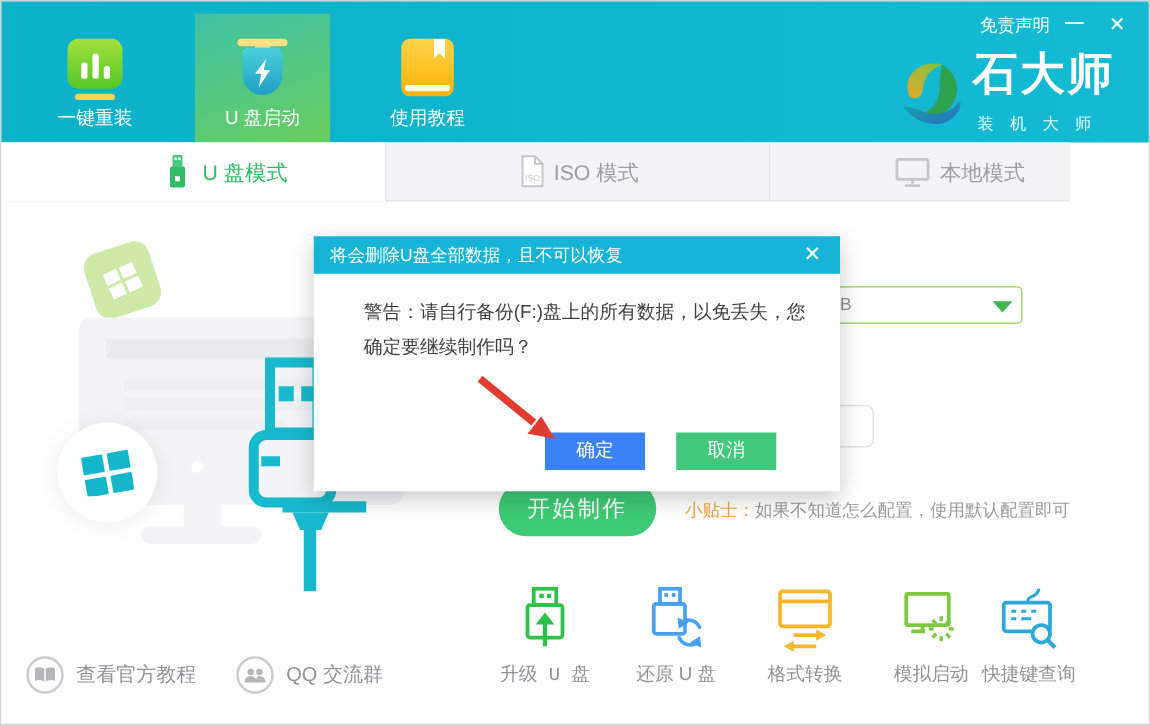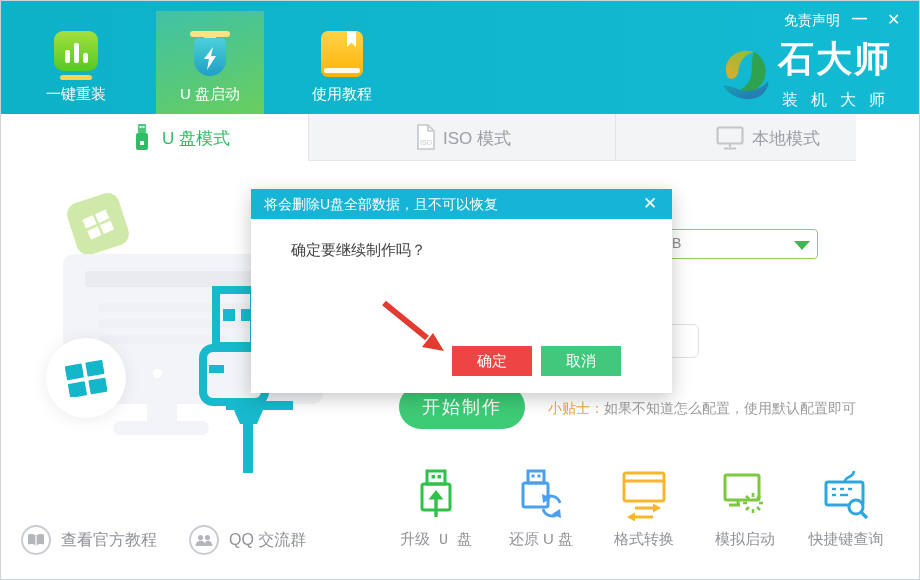--- a/index.html
+++ b/index.html
@@ -36,21 +36,21 @@
                       border-radius:5px 5px 16px 16px; }
   .icon-book { width:42px; height:46px; border-radius:7px;
                background:linear-gradient(180deg,#ffd24a,#ffb304); position:relative; }
   .icon-book .pages { position:absolute; left:3px; bottom:4px; width:36px; height:5px;
                background:#fff; opacity:.92; border-radius:2px; }
   .icon-book .mark { position:absolute; right:7px; top:0; width:9px; height:16px; background:#fff;
                clip-path:polygon(0 0,100% 0,100% 100%,50% 72%,0 100%); }
   .win-text { position:absolute; color:#fff; cursor:pointer; }
   .brand-name { position:absolute; left:777px; top:34px; color:#fff; font-size:36px;
                 font-weight:bold; letter-spacing:2px; }
-  .brand-sub  { position:absolute; left:781px; top:89px; color:#eafcff; font-size:16px;
+  .brand-sub  { position:absolute; left:781px; top:89px; color:#eafcff; font-size:13px;
                 letter-spacing:13px; white-space:nowrap; }
   
   .modebar { position:absolute; left:0; top:113px; width:855px; height:47px;
              background:#f3f4f6; border-bottom:1px solid #e2e4e7; }
   .mode-tab { position:absolute; top:0; height:47px; cursor:pointer; }
   .mode-tab.selected { background:#fff; height:47px; }
   .mode-tab .mlabel { position:absolute; top:13px; font-size:17px; color:#9aa0a6; }
   .mode-tab.selected .mlabel { color:#2fbd65; }
   .vsep { position:absolute; top:0; width:1px; height:46px; background:#e2e4e7; }
   
@@ -91,21 +91,21 @@
             background:#fff; box-shadow:0 5px 18px rgba(0,0,0,.22); z-index:10;padding-left:36px; }
   .dlg-title { position:absolute; left:0; top:0; width:100%; height:30px; background:#16b4d6; }
   .dlg-title .ttext { position:absolute; left:13px; top:0; line-height:30px;
                       color:#fff; font-size:14px; }
   .dlg-close { position:absolute; right:8px; top:0; width:28px; height:30px; color:#fff;
                font-size:17px; text-align:center; line-height:30px; cursor:pointer; }
   .dlg-msg { position:absolute; left:40px; top:47px; width:370px; font-size:15px;
              color:#3f3f3f; line-height:28px; }
   .dlg-btn { position:absolute; top:157px; width:80px; height:30px; color:#fff;
              font-size:15px; text-align:center; line-height:30px; cursor:pointer; }
-  .btn-ok { left:201px; background:#ef4444; }
+  .btn-ok { left:185px; background:#3b82f6; }
   .btn-cancel { left:290px; background:#41c87c; }
   .arrow-svg { position:absolute; left:368px; top:288px; z-index:11; pointer-events:none; }
   
   .flink { position:absolute; top:522px; height:34px; display:flex; align-items:center;
            gap:10px; cursor:pointer; }
   .flink .fcircle { width:30px; height:30px; border-radius:50%; border:2px solid #c9cdd2;
            display:flex; align-items:center; justify-content:center; }
   .flink .flabel { font-size:16px; color:#8f9398; }
   .ftool { position:absolute; top:468px; width:104px; display:flex; flex-direction:column;
            align-items:center; cursor:pointer; }
@@ -321,21 +321,21 @@
         <line x1="21" y1="34" x2="25" y2="34"></line>
           <line x1="37" y1="34" x2="41" y2="34"></line>
         <line x1="24" y1="27" x2="27" y2="30"></line>
           <line x1="35" y1="38" x2="38" y2="41"></line>
         <line x1="38" y1="27" x2="35" y2="30"></line>
           <line x1="27" y1="38" x2="24" y2="41"></line>
       </g>
     </svg>
     <span class="tlbl">模拟启动</span>
   </div>
-  <div class="ftool" style="left:793px;">
+  <div class="ftool" style="left:770px;">
     <svg width="46" height="52" viewBox="0 0 46 52">
       <path d="M22,13 C22,6 30,10 31,2" fill="none" stroke="#2ea7dd" stroke-width="2.6"></path>
       <rect x="3" y="13" width="37" height="23" rx="2" fill="none" stroke="#2ea7dd" stroke-width="3"></rect>
       <g stroke="#2ea7dd" stroke-width="2.4">
         <line x1="9" y1="20" x2="13" y2="20"></line>
           <line x1="17" y1="20" x2="21" y2="20"></line>
         <line x1="25" y1="20" x2="29" y2="20"></line>
           <line x1="9" y1="26" x2="13" y2="26"></line>
         <line x1="17" y1="26" x2="25" y2="26"></line>
       </g>
@@ -344,20 +344,21 @@
     </svg>
     <span class="tlbl">快捷键查询</span>
   </div>
 
   <div class="dialog">
     <div class="dlg-title">
       <span class="ttext">将会删除U盘全部数据，且不可以恢复</span>
       <span class="dlg-close">✕</span>
     </div>
     <div class="dlg-msg">
+      <div>警告：请自行备份(F:)盘上的所有数据，以免丢失，您</div>
       <div>确定要继续制作吗？</div>
     </div>
     <div class="dlg-btn btn-ok">确定</div>
     <div class="dlg-btn btn-cancel">取消</div>
   </div>
   <svg class="arrow-svg" width="90" height="70" viewBox="0 0 90 70">
     <line x1="15" y1="14" x2="58" y2="49" stroke="#e23b30" stroke-width="6"></line>
     <polygon points="75,62 53,58 64,44" fill="#e23b30"></polygon>
   </svg>
 

